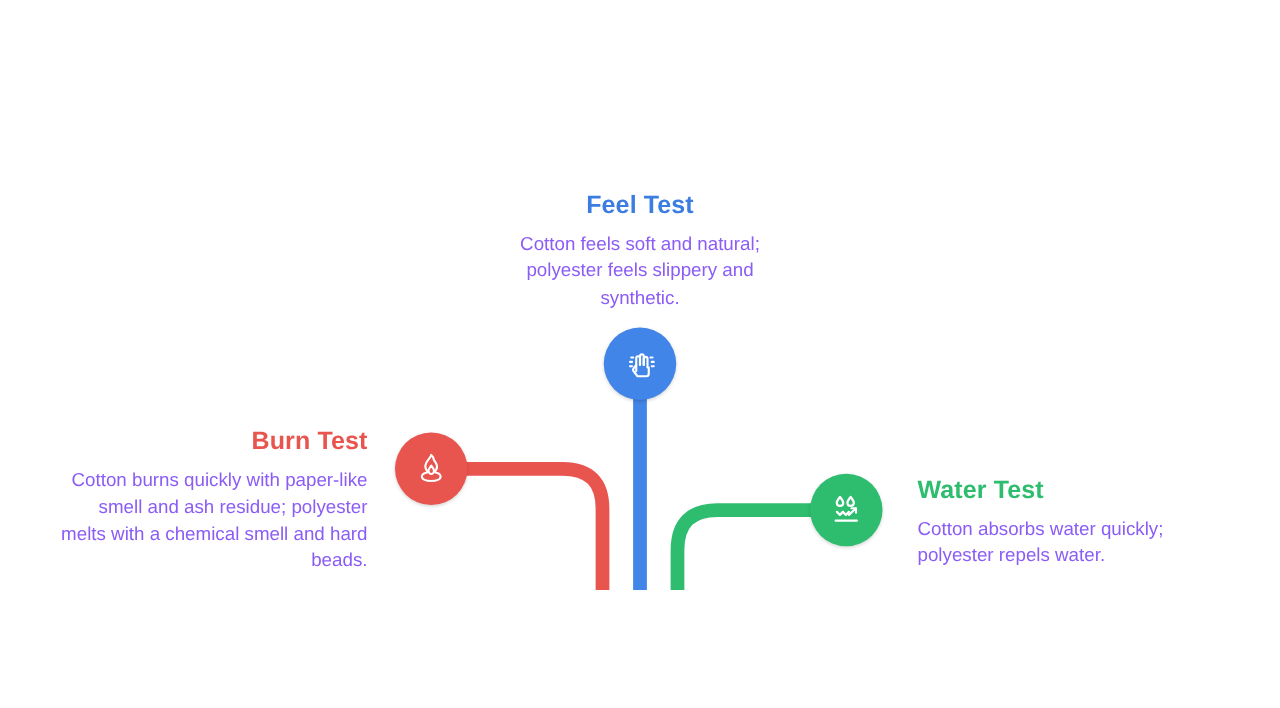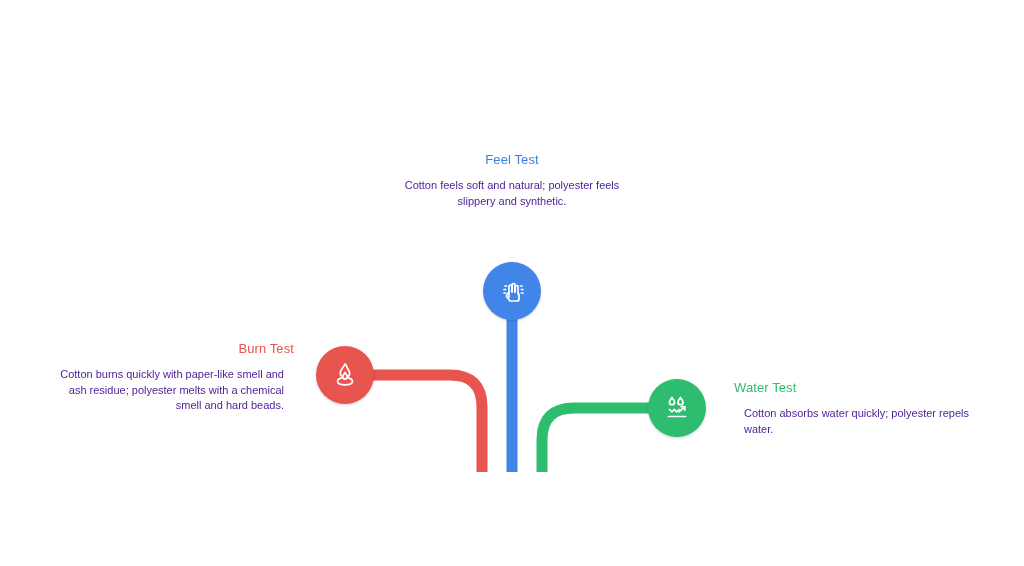--- a/index.html
+++ b/index.html
@@ -67,31 +67,31 @@
     height: 58px;
     background: #2ebd6f;
   }
 
   
   .block {
     position: absolute;
     box-sizing: border-box;
   }
   .block-title {
-    font-size: 13px;
-    font-weight: normal;
+    font-size: 20px;
+    font-weight: bold;
     letter-spacing: 0.1px;
     margin: 0 0 9px 0;
     line-height: 1.15;
   }
   .block-body {
-    font-size: 11px;
+    font-size: 15px;
     line-height: 1.42;
-    color: #4c1d95;
-    margin: 10px;
+    color: #8b5cf6;
+    margin: 0;
   }
 
   
   #block-feel {
     left: 392px;
     top: 153px;
     width: 240px;
     text-align: center;
   }
   #block-feel .block-title { color: #3b7de0; }

